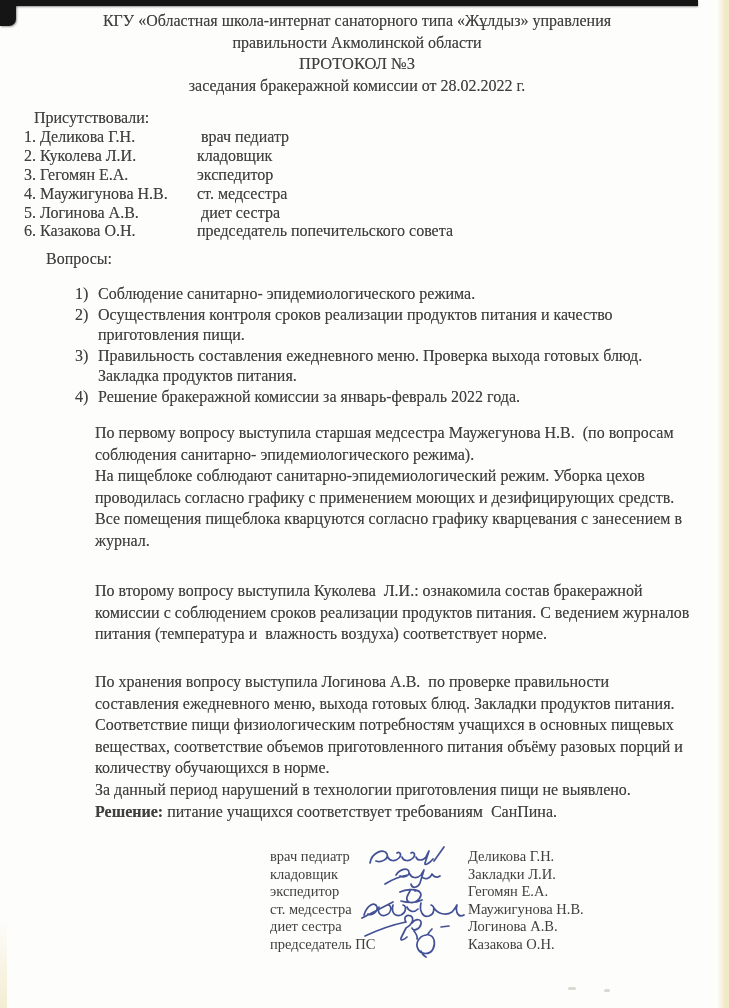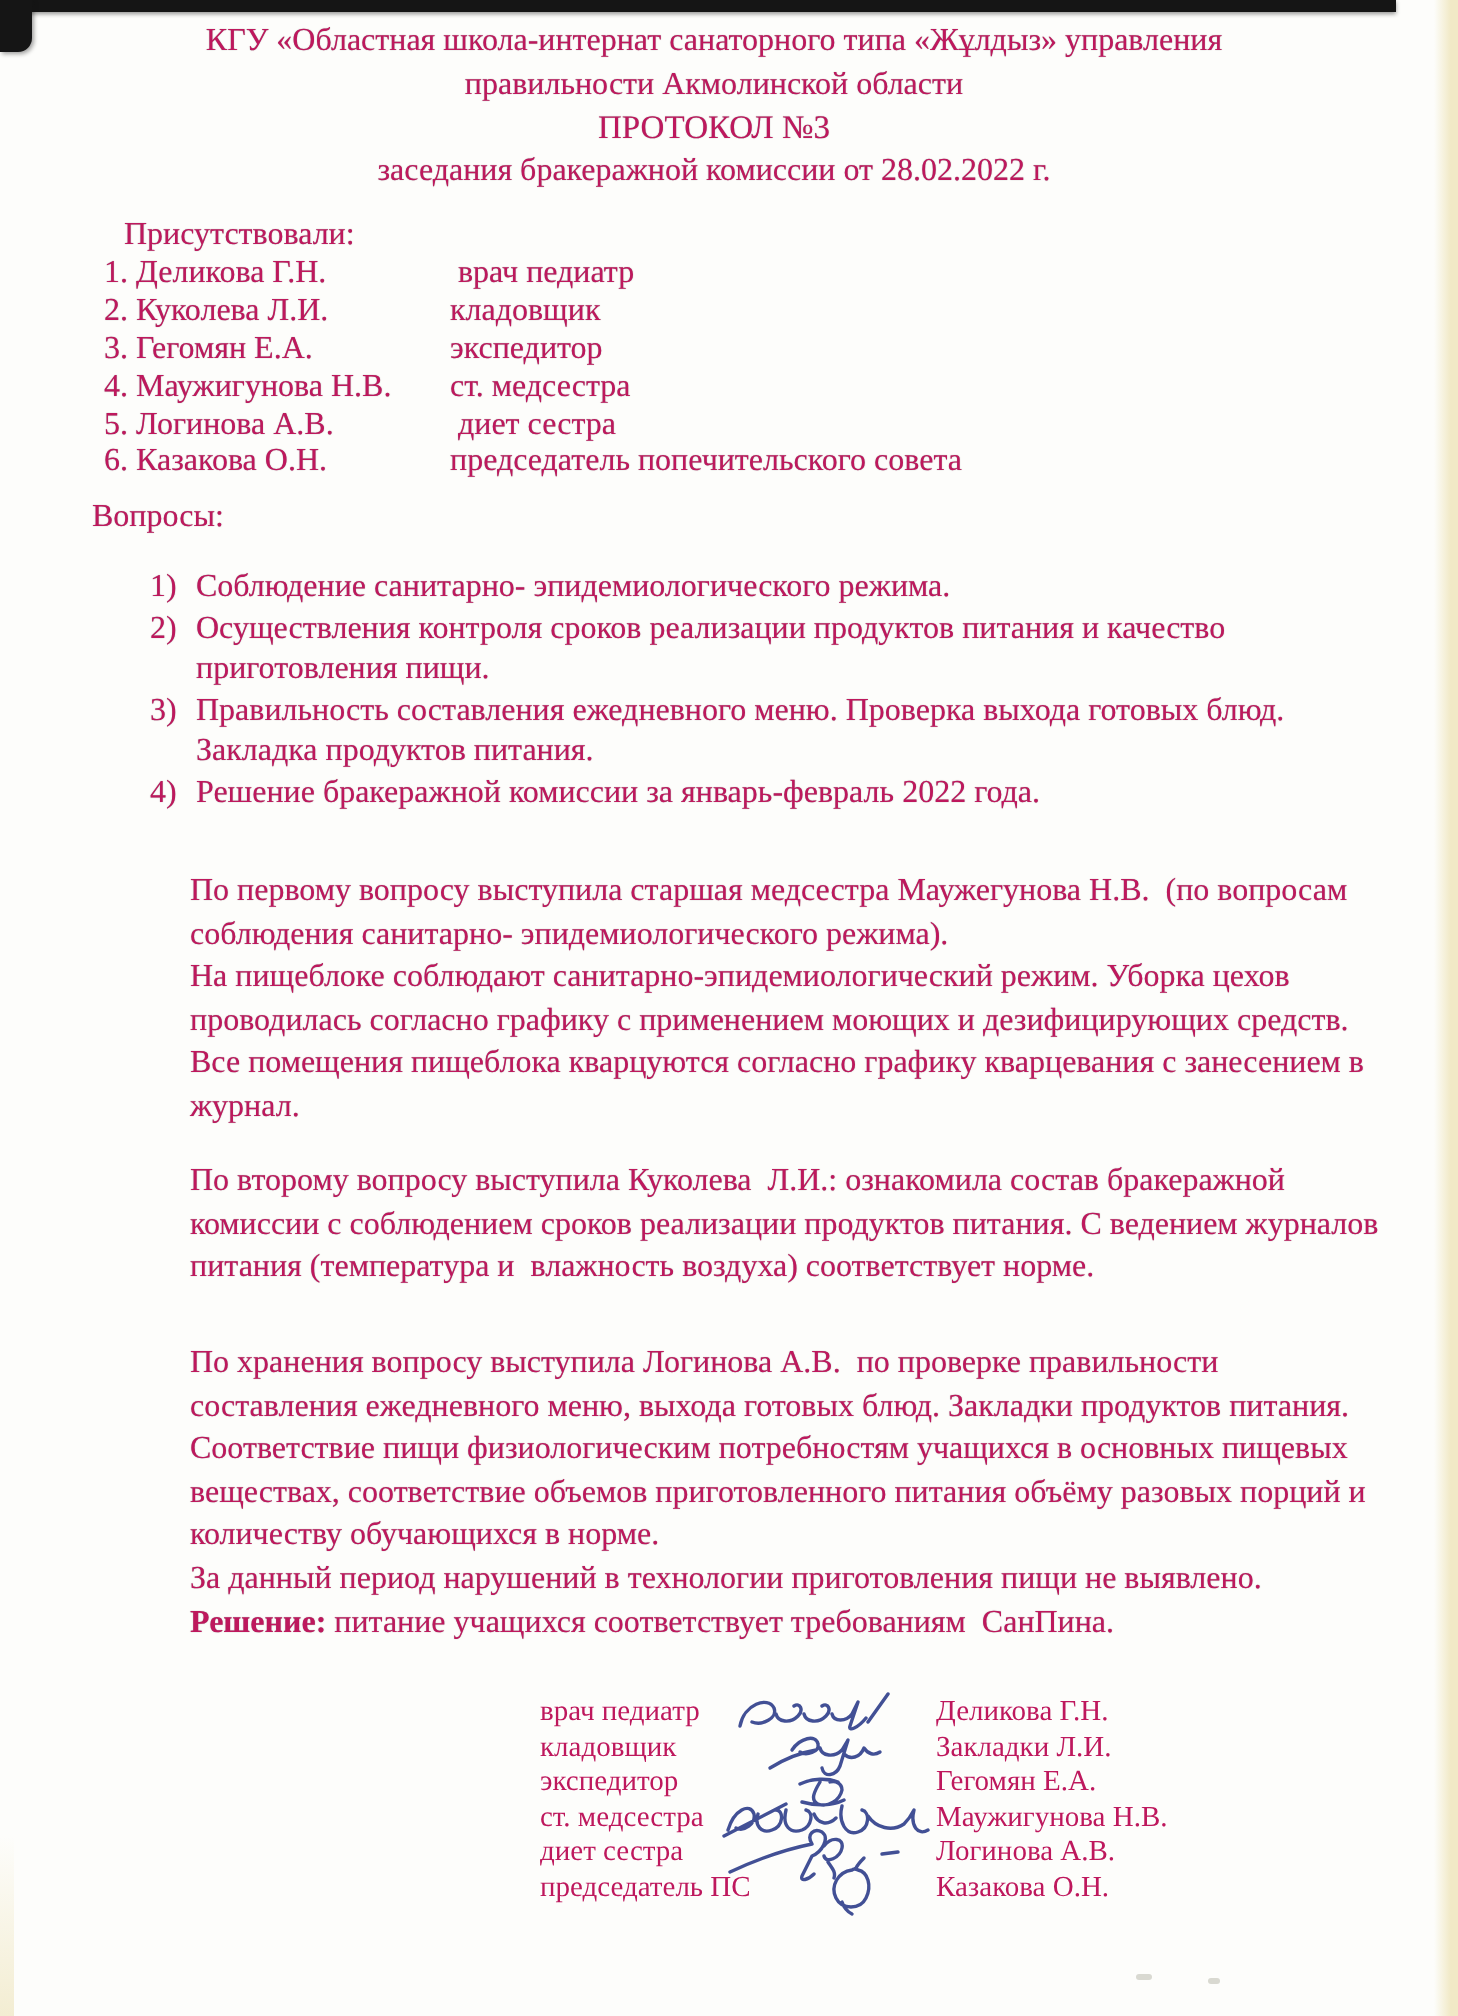--- a/index.html
+++ b/index.html
@@ -3,21 +3,21 @@
 <meta charset="utf-8">
 <style>
   html,body { margin:0; padding:0; }
   body { background:#9a9a9a; font-family:"Liberation Serif","DejaVu Serif",serif; }
 
   .page {
     position:relative;
     width:729px; height:1008px;
     background:#fdfdfb;
     overflow:hidden;
-    color:#be185d;
+    color:#404040;
   }
 
   
   .scan-strip-top {
     position:absolute; left:0; top:0; width:698px; height:6px;
     background:#151515;
     box-shadow:0 1px 2px rgba(20,20,20,.45);
   }
   .scan-corner-topleft {
     position:absolute; left:0; top:0; width:16px; height:26px;
@@ -38,34 +38,34 @@
   
   .line { white-space:pre; }
   .doc-text { font-size:16px; text-shadow:0 0 .5px rgba(70,70,70,.55); }
 
   .doc-header {
     position:absolute; left:0; top:10px; width:714px;
     text-align:center; line-height:21.6px;
   }
   .doc-header .bold { font-weight:normal; font-size:16.5px; }
 
-  .attendees { position:absolute; left:52px; top:109px; line-height:18.9px; }
+  .attendees { position:absolute; left:24px; top:109px; line-height:18.9px; }
   .attendees-label { padding-left:10px; }
   .attendee-row { display:flex; }
   .att-name { width:173px; white-space:pre; }
   .att-role { white-space:pre; }
 
   .questions-label { position:absolute; left:46px; top:250px; }
 
   .questions { position:absolute; left:75px; top:284px; line-height:20.6px; }
   .q-item { display:flex; }
   .q-num { width:23px; white-space:pre; }
 
   .para { position:absolute; left:95px; line-height:21.6px; }
-  .p1 { top:435px; }
+  .p1 { top:422px; }
   .p2 { top:568px;margin-top:12px; }
   .p3 { top:671px; }
   .bold-inline { font-weight:bold;font-family:Liberation Serif, serif; }
 
   .signatures {
     position:absolute; left:270px; top:848px;
     font-size:14.5px; line-height:17.6px;
   }
   .sig-row { display:flex; }
   .sig-role { width:198px; white-space:pre; }

